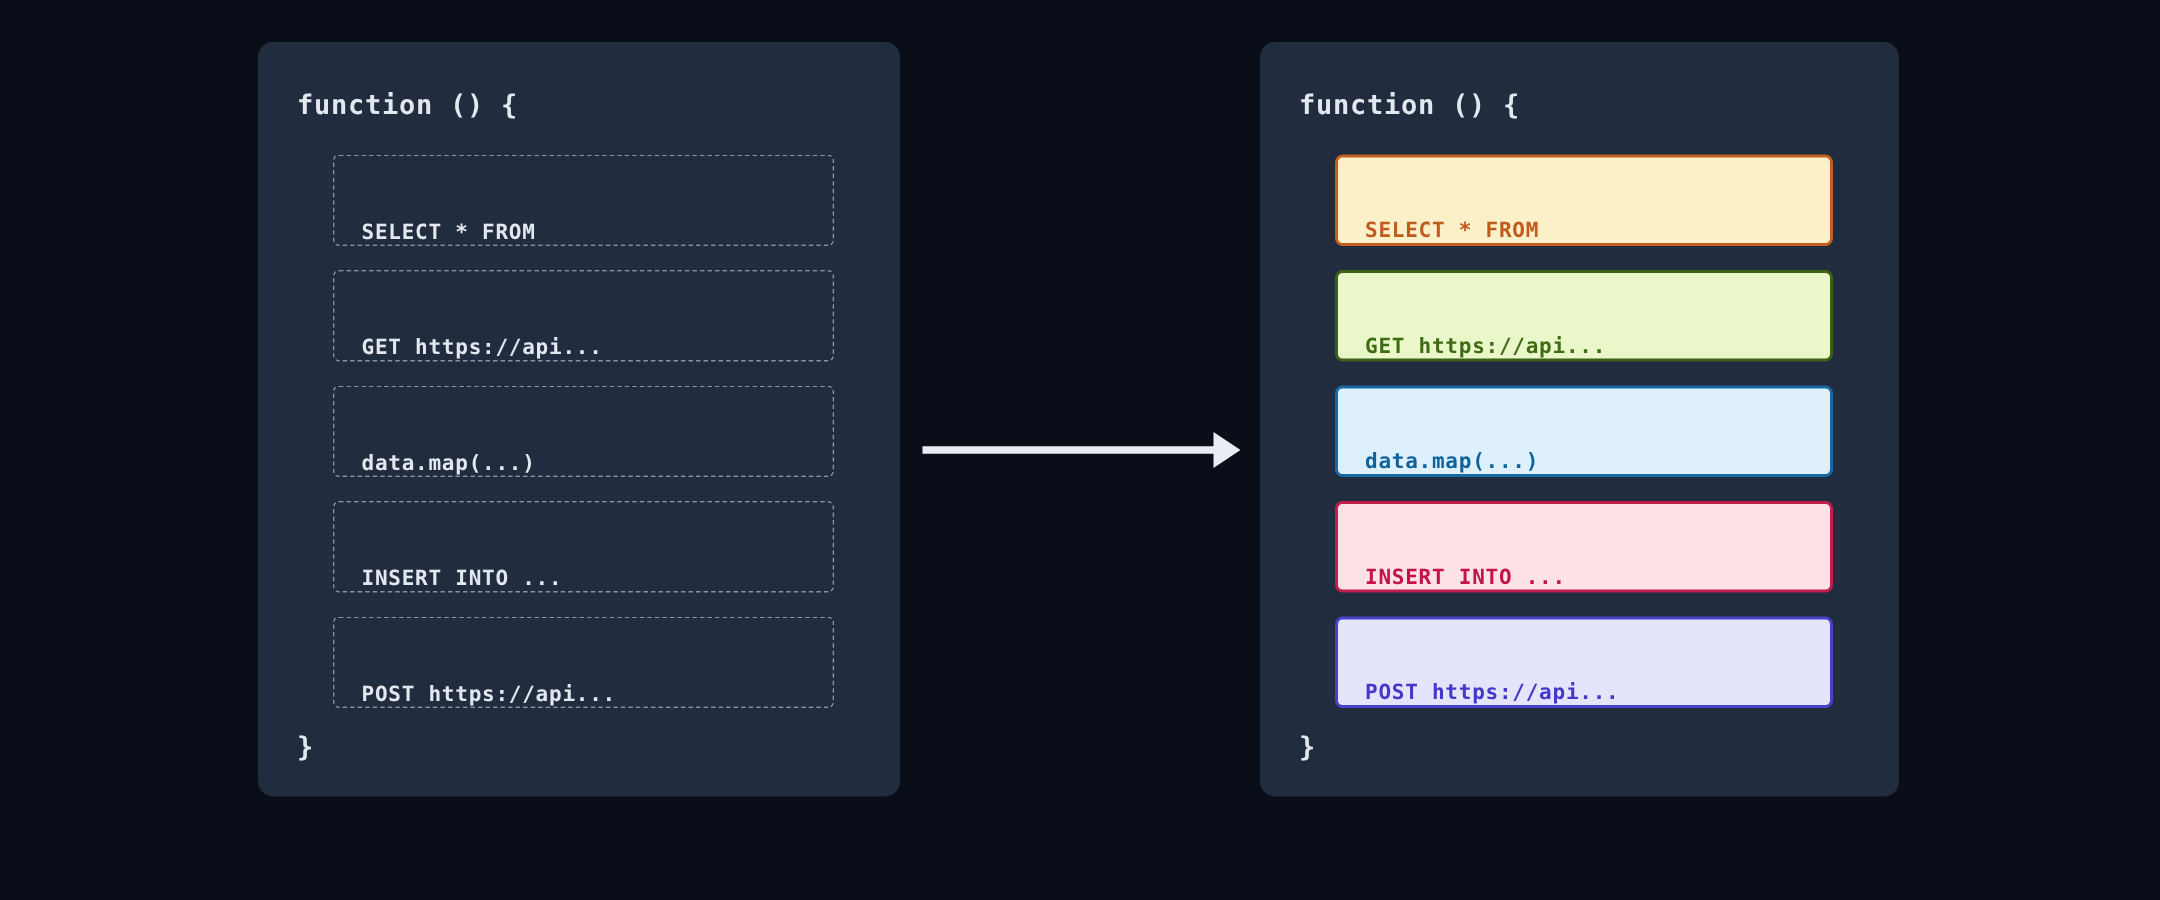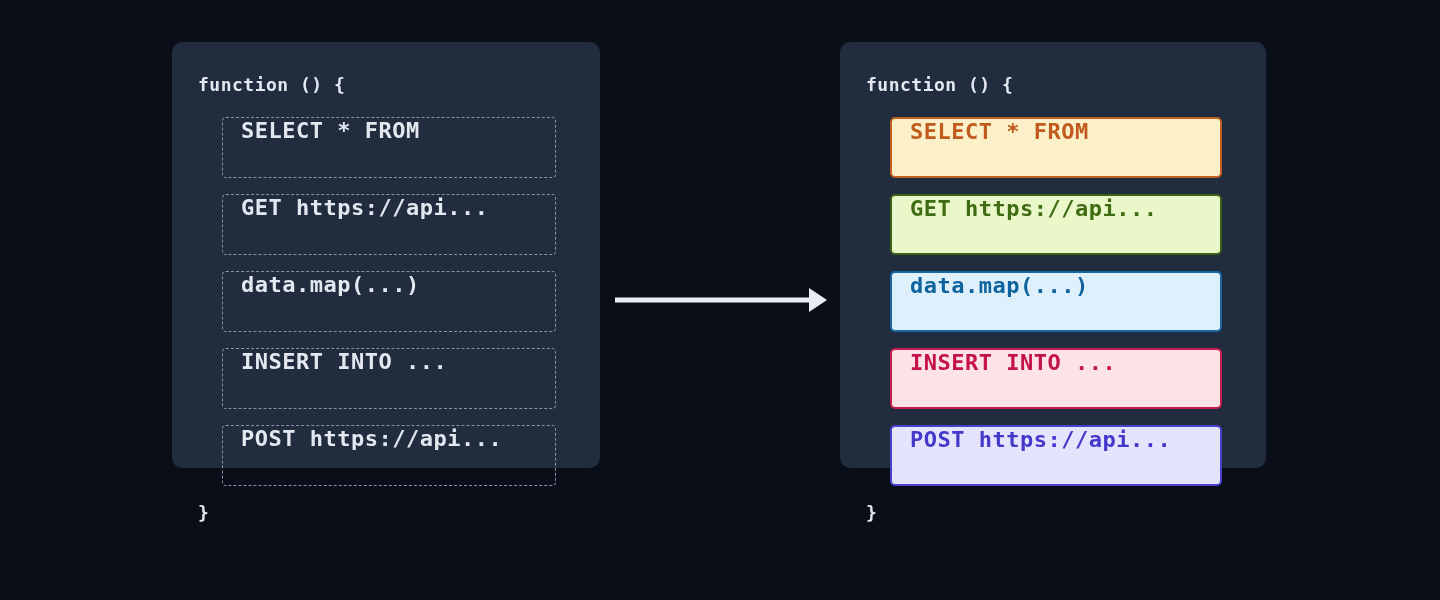--- a/index.html
+++ b/index.html
@@ -15,22 +15,22 @@
     background: var(--page-bg);
     font-family: "DejaVu Sans Mono", "Liberation Mono", monospace;
   }
   .canvas {
     position: relative;
     width: 1440px;
     height: 600px;
   }
   .panel {
     position: absolute;
-    top: 42px;
-    height: 426px;
+    top: 28px;
+    height: 503px;
     background: var(--panel-bg);
     border-radius: 10px;
     padding: 26px;
   }
   .panel.left  { left: 172px; width: 428px; }
   .panel.right { left: 840px; width: 426px; }
 
   .fn-title {
     color: var(--panel-text);
     font-size: 18px;
@@ -38,23 +38,23 @@
     letter-spacing: 0.5px;
     margin-top: 6px;
   }
   .blocks {
     margin: 22px 18px 0 24px;
   }
   .code-block {
     height: 61px;
     margin-bottom: 16px;
     display: flex;
-    align-items: flex-start;
+    align-items: flex-end;
     padding: 0 18px;
-    font-size: 22px;
+    font-size: 14px;
     font-weight: bold;
     letter-spacing: 0.5px;
     border-radius: 5px;
   }
   .panel.left .code-block {
     border: 1px dashed var(--dashed-border);
     border-radius: 4px;
     color: var(--panel-text);
   }
   .panel.right .code-block {

